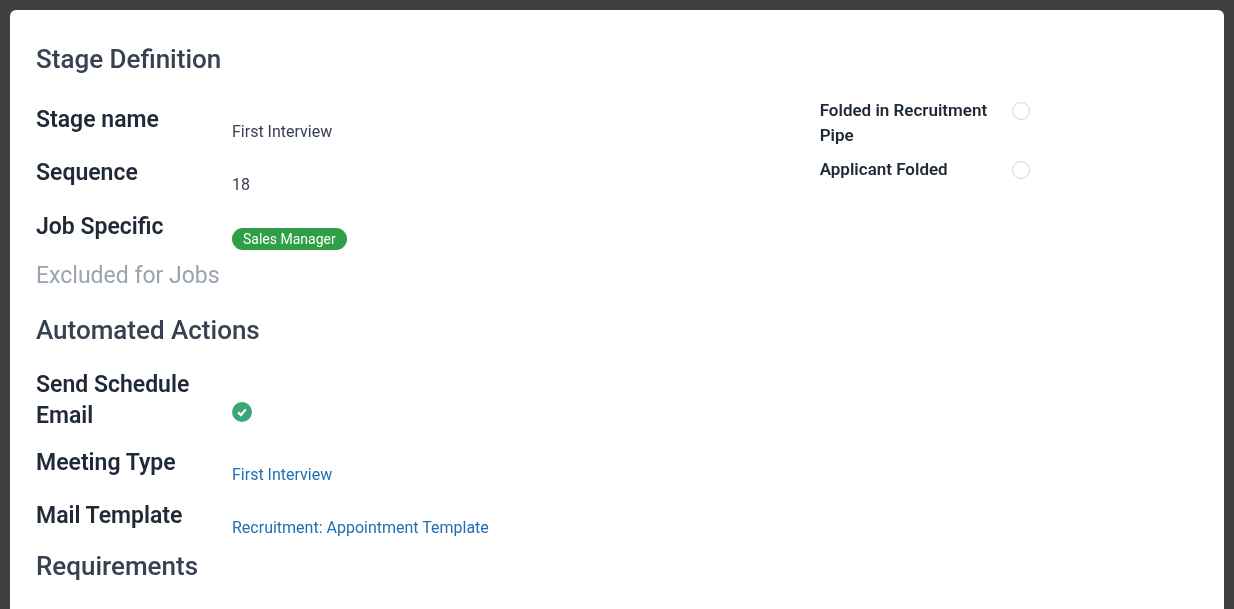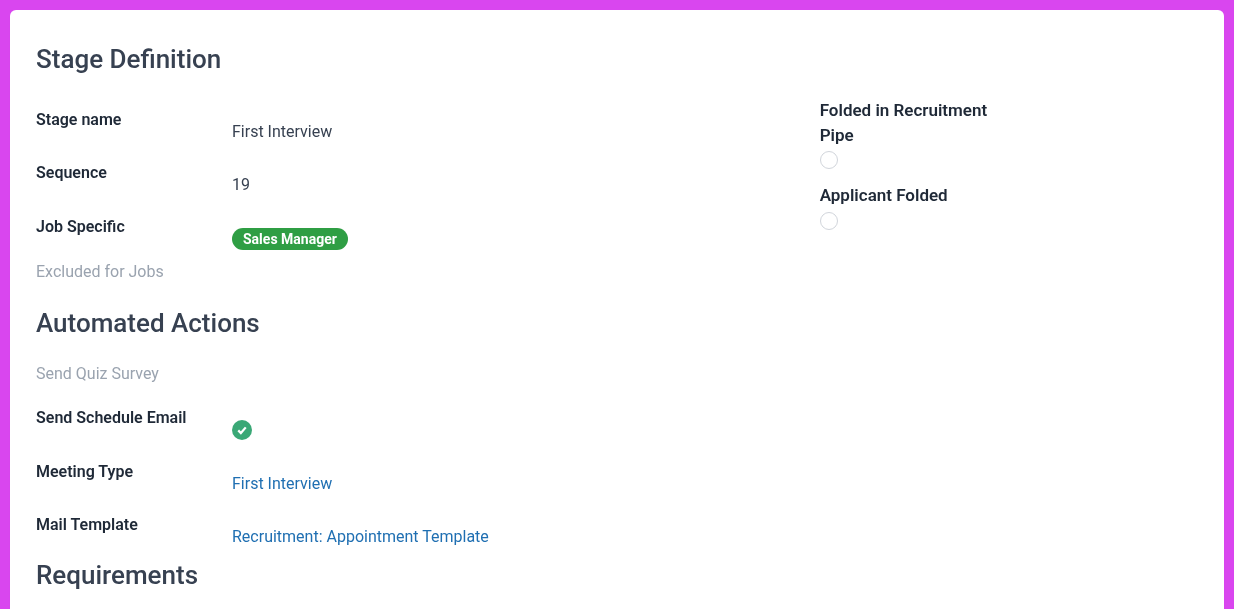--- a/index.html
+++ b/index.html
@@ -4,21 +4,21 @@
 <style>
   * { box-sizing: border-box; }
   html, body {
     margin: 0;
     padding: 0;
     font-family: -apple-system, BlinkMacSystemFont, "Segoe UI", Roboto, "Helvetica Neue", Arial, sans-serif;
     background: #f5f5f5;
     color: #374151;
   }
   .page {
-    background: #d946ef;
+    background: #404040;
     padding: 10px 10px 10px 10px;
     width: 1234px;
     height: 609px;
   }
   .card {
     background: #ffffff;
     border-radius: 6px;
     padding: 28px 26px 30px 26px;
     min-height: 589px;
     box-shadow: 0 1px 2px rgba(0,0,0,0.02);
@@ -43,59 +43,58 @@
     flex: 1;
   }
   .row {
     display: flex;
     align-items: center;
     margin-bottom: 10px;
     min-height: 24px;
   }
   .row .label {
     width: 196px;
-    font-size: 16px;
+    font-size: 23px;
     font-weight: 600;
     color: #1f2937;
     flex-shrink: 0;
     line-height: 1.35;
   }
   .row .label.muted {
     color: #9aa3af;
     font-weight: 400;
   }
   .row .value {
     font-size: 16px;
     color: #374151;
     margin-top: 24px;
   }
   .row-right {
     display: flex;
     align-items: flex-start;
     margin-bottom: 10px;
-    flex-direction: column;
   }
   .row-right .label {
     width: 192px;
     font-size: 17px;
     font-weight: 600;
     color: #1f2937;
     line-height: 1.45;
   }
   .row-right .chk-wrap {
     padding-top: 4px;
   }
   .tag {
     display: inline-block;
     background: #2f9e44;
     color: #ffffff;
     font-size: 14px;
     padding: 3px 11px;
     border-radius: 999px;
-    font-weight: 700;
+    font-weight: 400;
   }
   .link {
     color: #1f6fb2;
     font-size: 16px;
     text-decoration: none;
     cursor: pointer;
   }
   .checkbox-circle {
     width: 18px;
     height: 18px;
@@ -131,21 +130,21 @@
     <div class="section-title first">Stage Definition</div>
 
     <div class="cols">
       <div class="col-left">
         <div class="row">
           <div class="label">Stage name</div>
           <div class="value">First Interview</div>
         </div>
         <div class="row">
           <div class="label">Sequence</div>
-          <div class="value">19</div>
+          <div class="value">18</div>
         </div>
         <div class="row">
           <div class="label">Job Specific</div>
           <div class="value">
             <span class="tag">Sales Manager</span>
           </div>
         </div>
         <div class="row">
           <div class="label muted">Excluded for Jobs</div>
         </div>
@@ -163,23 +162,20 @@
           <div class="chk-wrap">
             <span class="checkbox-circle"></span>
           </div>
         </div>
       </div>
     </div>
 
     <div class="section-title">Automated Actions</div>
 
     <div class="row">
-      <div class="label muted">Send Quiz Survey</div>
-    </div>
-    <div class="row">
       <div class="label">Send Schedule Email</div>
       <div class="value">
         <span class="check-icon">
           <svg viewBox="0 0 16 16">
               <polyline points="3,8.5 6.5,12 13,4.5"></polyline>
             </svg>
         </span>
       </div>
     </div>
     <div class="row">

